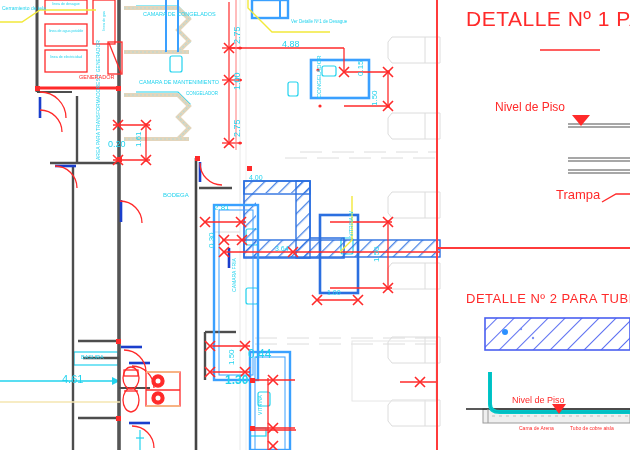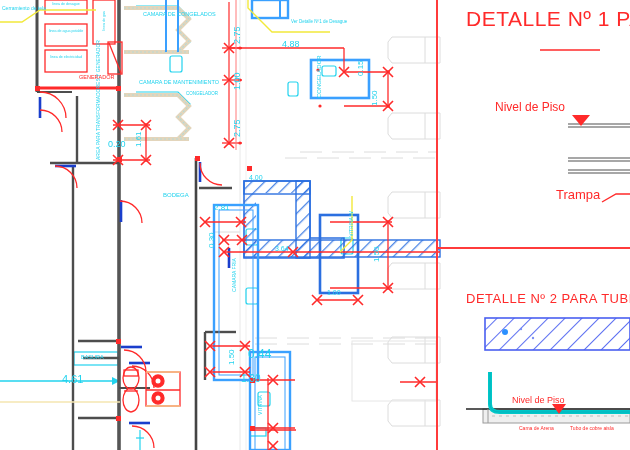--- a/index.html
+++ b/index.html
@@ -418,17 +418,17 @@
   <div class="txt cyan vert" style="left:371px;top:106px;font-size:8px;">1.50</div>
   <div class="txt cyan" style="left:108px;top:140px;font-size:9px;">0.20</div>
   <div class="txt cyan vert" style="left:135px;top:147px;font-size:8px;">1.61</div>
   <div class="txt cyan" style="left:214px;top:204px;font-size:8px;">2.81</div>
   <div class="txt cyan vert" style="left:208px;top:248px;font-size:8px;">0.30</div>
   <div class="txt cyan vert" style="left:373px;top:262px;font-size:8px;">1.50</div>
   <div class="txt cyan" style="left:275px;top:245px;font-size:7px;">3.64</div>
   <div class="txt cyan" style="left:327px;top:289px;font-size:7px;">1.00</div>
   <div class="txt cyan vert" style="left:228px;top:365px;font-size:8px;">1.50</div>
   <div class="txt cyan" style="left:248px;top:348px;font-size:12px;">0.44</div>
-  <div class="txt cyan" style="left:241px;top:374px;font-size:10px;">1.30</div>
+  <div class="txt cyan" style="left:225px;top:374px;font-size:12px;font-weight:bold;">1.30</div>
   <div class="txt cyan" style="left:62px;top:374px;font-size:11px;">4.61</div>
   <div class="txt cyan" style="left:249px;top:174px;font-size:7px;">4.00</div>
 
 </div>
 
 </body></html>

